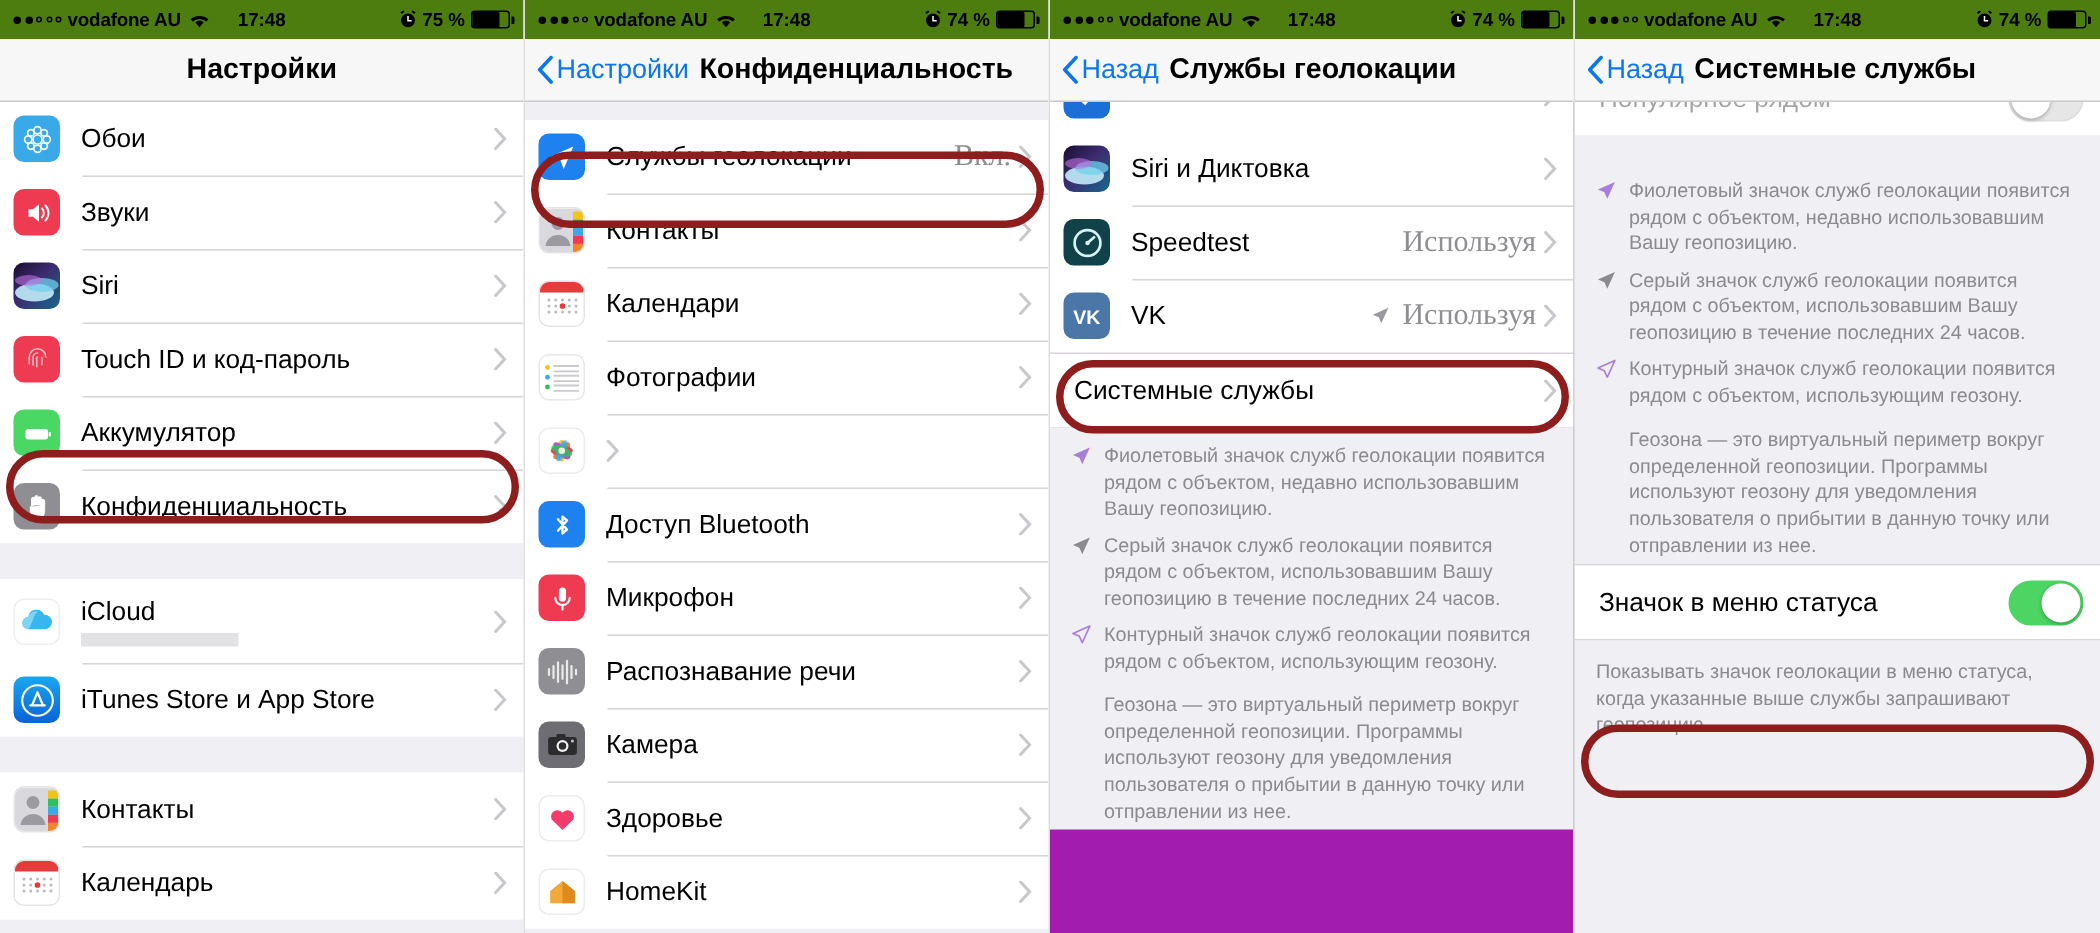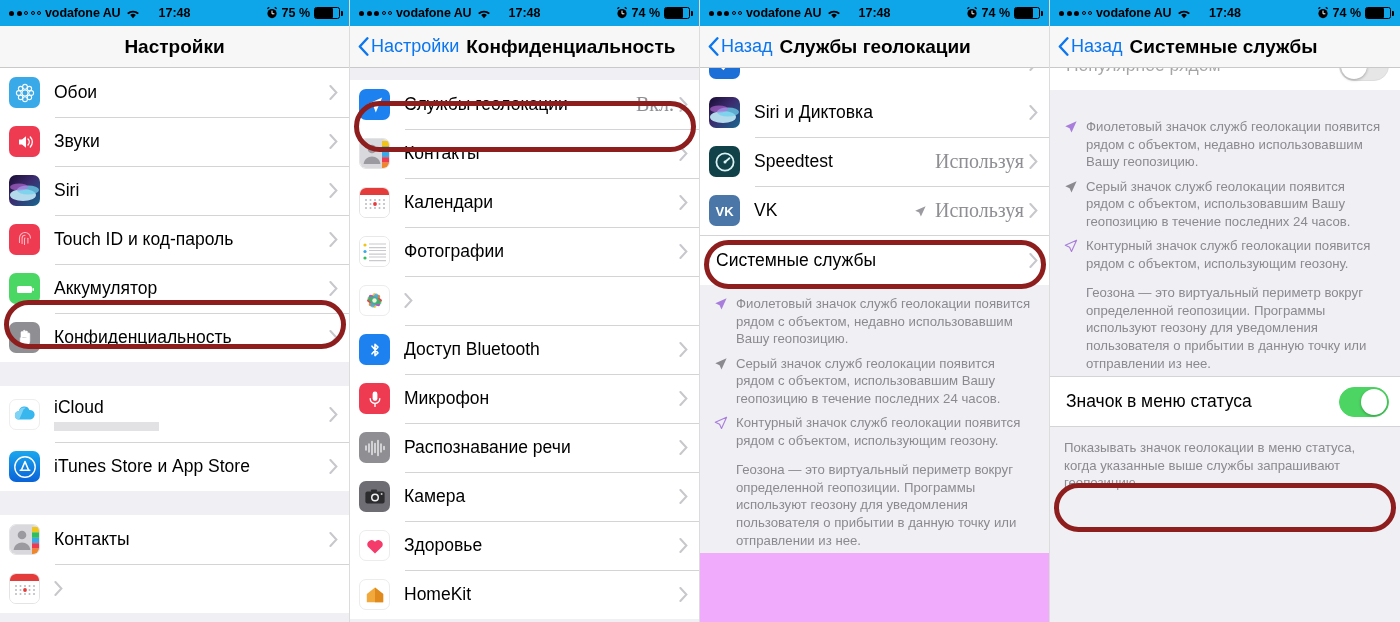--- a/index.html
+++ b/index.html
@@ -15,21 +15,21 @@
     position: relative;
     overflow: hidden;
     background: #ffffff;
     border-right: 1px solid #dcdcdc;
   }
   .screen:last-child { border-right: none; }
 
   
   .statusbar {
     height: 26px;
-    background: #0ea5e9;
+    background: #4d7c0f;
     display: flex; align-items: center;
     padding: 0 9px;
     font-size: 12.5px;
     font-weight: bold;
     color: #000;
     position: relative;
   }
   .sb-left { display: flex; align-items: center; gap: 4px; }
   .dots { display: flex; align-items: center; gap: 2.5px; }
   .dot { width: 5px; height: 5px; border-radius: 50%; background: #000; }
@@ -375,20 +375,21 @@
                   <circle cx="24" cy="16" r="1"></circle>
                   <circle cx="6" cy="20" r="1"></circle>
                   <circle cx="10.5" cy="20" r="1"></circle>
                   <circle cx="15" cy="20" r="1"></circle>
                   <circle cx="19.5" cy="20" r="1"></circle>
                   <circle cx="24" cy="20" r="1"></circle>
                 </g>
                 <circle cx="15" cy="16" r="1.9" fill="#e43b3b"></circle>
               </svg>
           </span>
+          <span class="label">Календарь</span>
           <span class="chev">
               <svg width="9" height="15" viewBox="0 0 9 15">
                 <path d="M1.4 1 L7.4 7.5 L1.4 14" stroke="#c7c7cc" stroke-width="2" fill="none" stroke-linecap="round"></path>
               </svg>
             </span>
         </div>
       </div>
     </div>
 
     <div class="hl" style="left:4px; top:300px; width:342px; height:49px;"></div>
@@ -691,21 +692,21 @@
               <svg width="11" height="19" viewBox="0 0 11 19">
                 <path d="M9.4 1.3 L1.8 9.5 L9.4 17.7" stroke="#0b76ef" stroke-width="2.4" fill="none" stroke-linecap="round" stroke-linejoin="round"></path>
               </svg>
             </span>
           <span>Назад</span>
         </span>
         <span class="nav-inline-title">Службы геолокации</span>
       </div>
     </div>
 
-    <div class="content" style="background:#f0abfc;">
+    <div class="content" style="background:#a21caf;">
       <div class="cutrow">
         <div class="inner">
           <span class="icon" style="background:#1d6fd8">
               <svg width="20" height="20" viewBox="0 0 20 20">
                 <path d="M4 10.8 8.4 14.8 16 5.6" stroke="#fff" stroke-width="2" fill="none" stroke-linecap="round"></path>
               </svg>
             </span>
           <span class="label"></span>
           <span class="chev">
               <svg width="9" height="15" viewBox="0 0 9 15">

